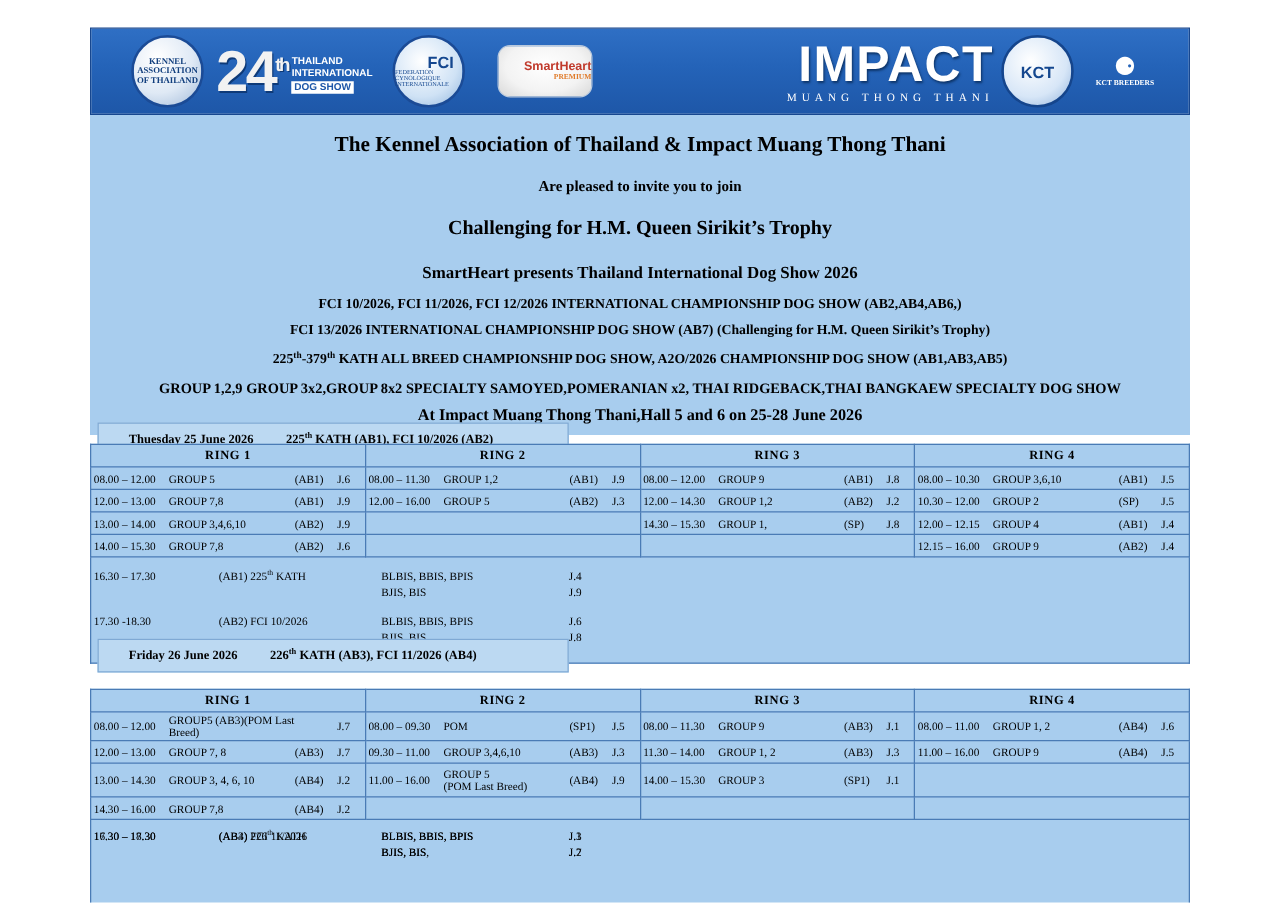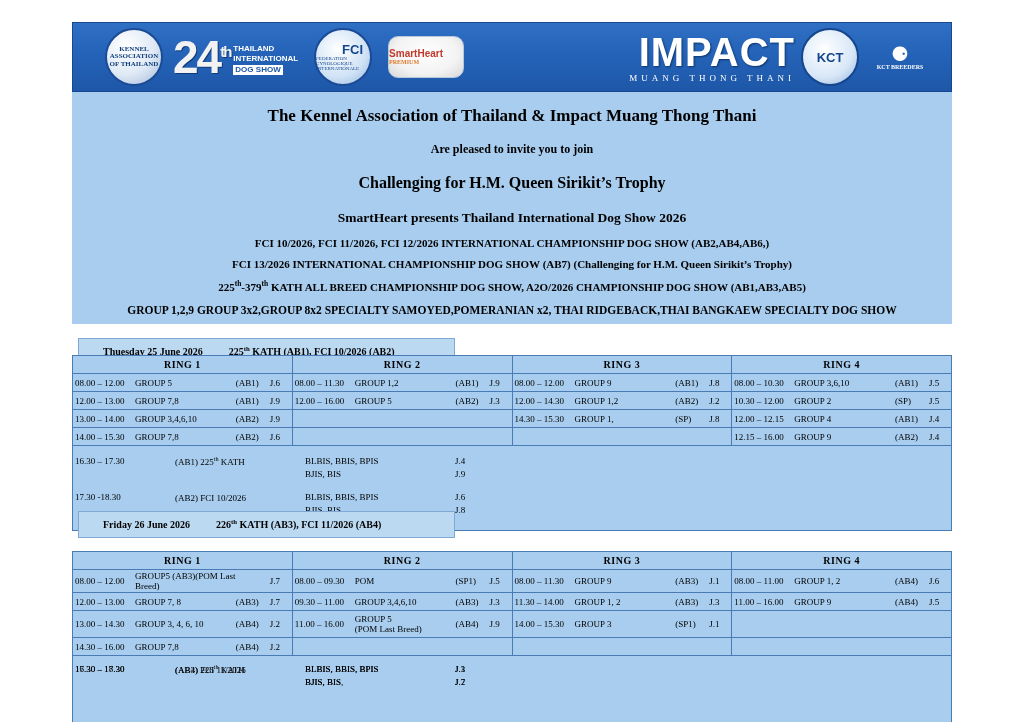--- a/index.html
+++ b/index.html
@@ -89,26 +89,26 @@
     display: flex; align-items: center; justify-content: center;
     flex-direction: column;
     flex: none;
   }
   .fci-logo .fci-main {
     font-family: "Liberation Sans", sans-serif;
     font-weight: bold; font-size: 13px; color: #14478f; line-height: 1; padding-left: 19px;
   }
   .fci-logo .fci-sub { font-size: 5px; color: #14478f; }
   .smartheart {
-    margin-left: 16px;
+    margin-left: 26px;
     width: 74px; height: 40px;
     background: radial-gradient(ellipse at 50% 40%, #ffffff 0%, #f3f3f3 60%, #d8d8d8 100%);
     border-radius: 10px;
     border: 1px solid #b9c9dd;
-    display: flex; align-items: flex-start; justify-content: center;
+    display: flex; align-items: flex-end; justify-content: center;
     flex-direction: column;
     flex: none;
   }
   .smartheart .sh-t {
     font-family: "Liberation Sans", sans-serif;
     font-weight: bold; font-size: 10px; color: #c0392b; line-height: 1;
   }
   .smartheart .sh-s { font-size: 6px; color: #e07b2a; font-weight: bold; }
   .impact {
     flex: 1;
@@ -284,20 +284,21 @@
   <div class="h-title">The Kennel Association of Thailand &amp; Impact Muang Thong Thani</div>
   <div class="h-invite">Are pleased to invite you to join</div>
   <div class="h-challenge">Challenging for H.M. Queen Sirikit’s Trophy</div>
   <div class="h-present">SmartHeart presents Thailand International Dog Show 2026</div>
   <div class="h-line">FCI 10/2026, FCI 11/2026, FCI 12/2026 INTERNATIONAL CHAMPIONSHIP DOG SHOW (AB2,AB4,AB6,)</div>
   <div class="h-line2">FCI 13/2026 INTERNATIONAL CHAMPIONSHIP DOG SHOW (AB7) (Challenging for H.M. Queen Sirikit’s Trophy)</div>
   <div class="h-line2">
     <span>225</span><sup>th</sup><span>-379</span><sup>th</sup><span> KATH ALL BREED CHAMPIONSHIP DOG SHOW, A2O/2026 CHAMPIONSHIP DOG SHOW (AB1,AB3,AB5)</span>
   </div>
   <div class="h-group">GROUP 1,2,9 GROUP 3x2,GROUP 8x2 SPECIALTY SAMOYED,POMERANIAN x2, THAI RIDGEBACK,THAI BANGKAEW SPECIALTY DOG SHOW</div>
+  <div class="h-venue">At Impact Muang Thong Thani,Hall 5 and 6 on 25-28 June 2026</div>
 </div>
 
 <div class="daytab" style="left:78px; top:338px; width:377px;">
   <span>Thuesday 25 June 2026</span>
   <span class="kathtxt">
     <span>225</span><sup>th</sup><span> KATH (AB1), FCI 10/2026 (AB2)</span>
   </span>
 </div>
 
 <table class="sched" style="left:72px; top:355px; width:880px;">

